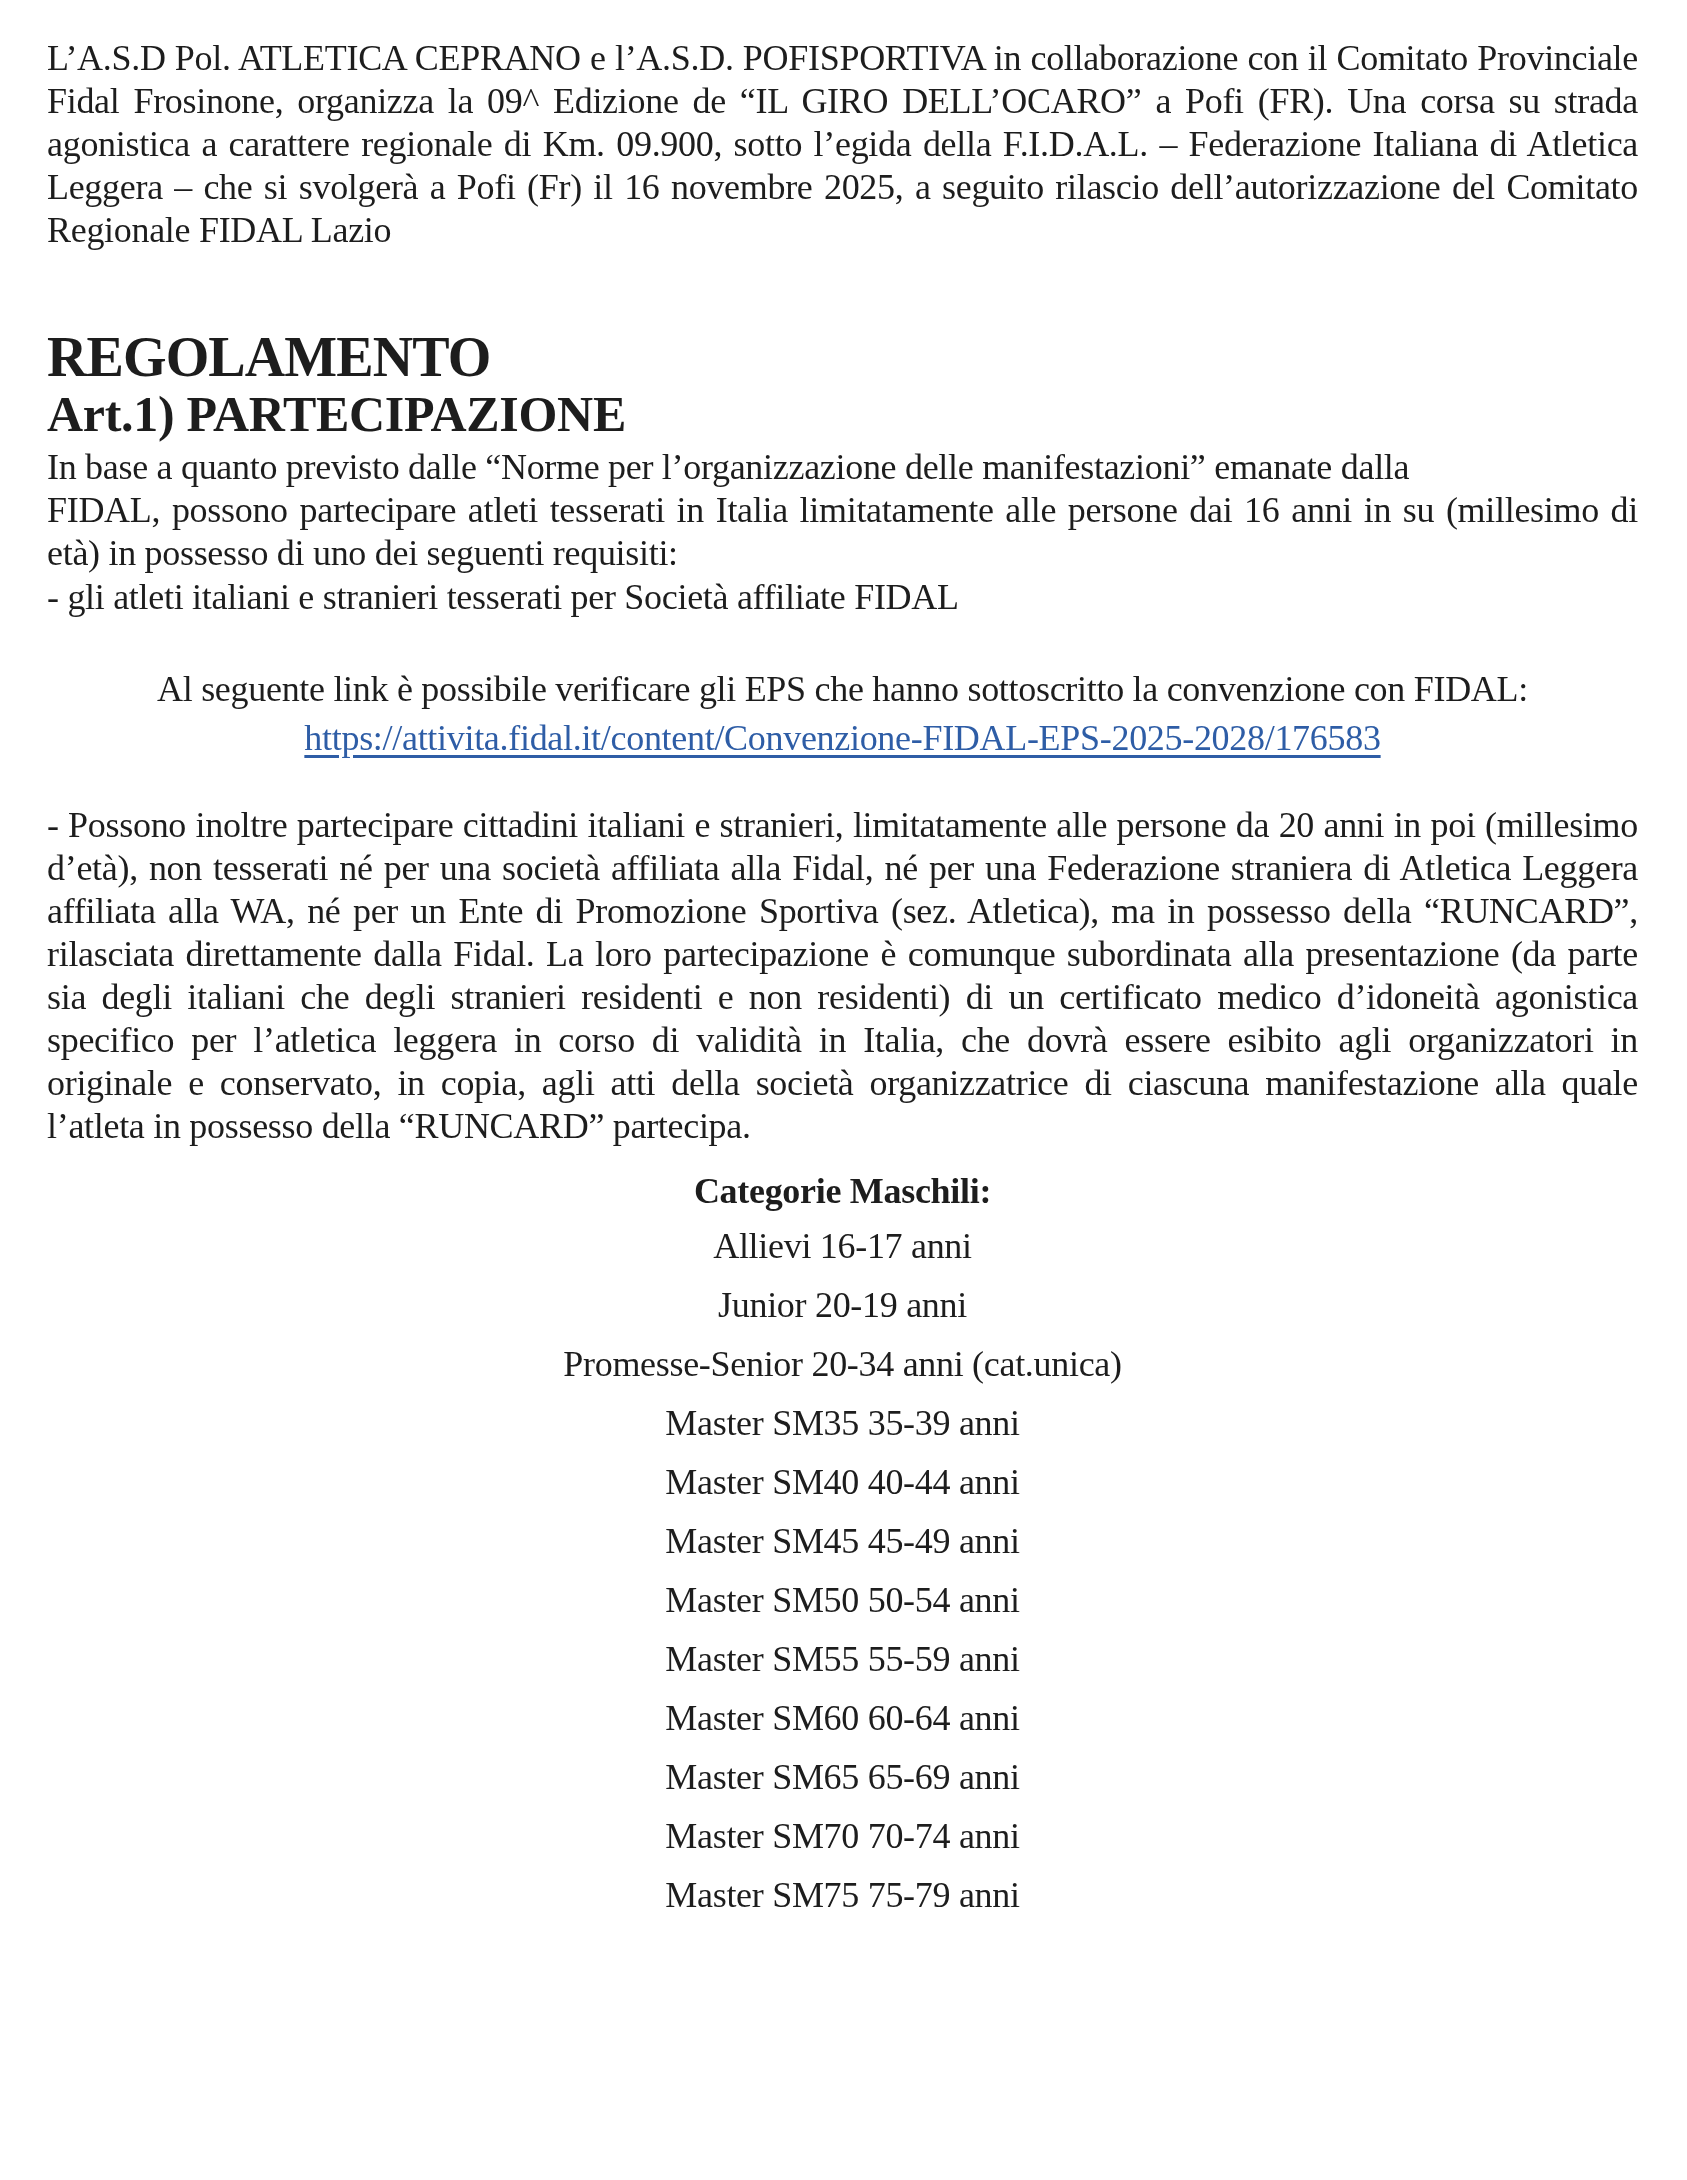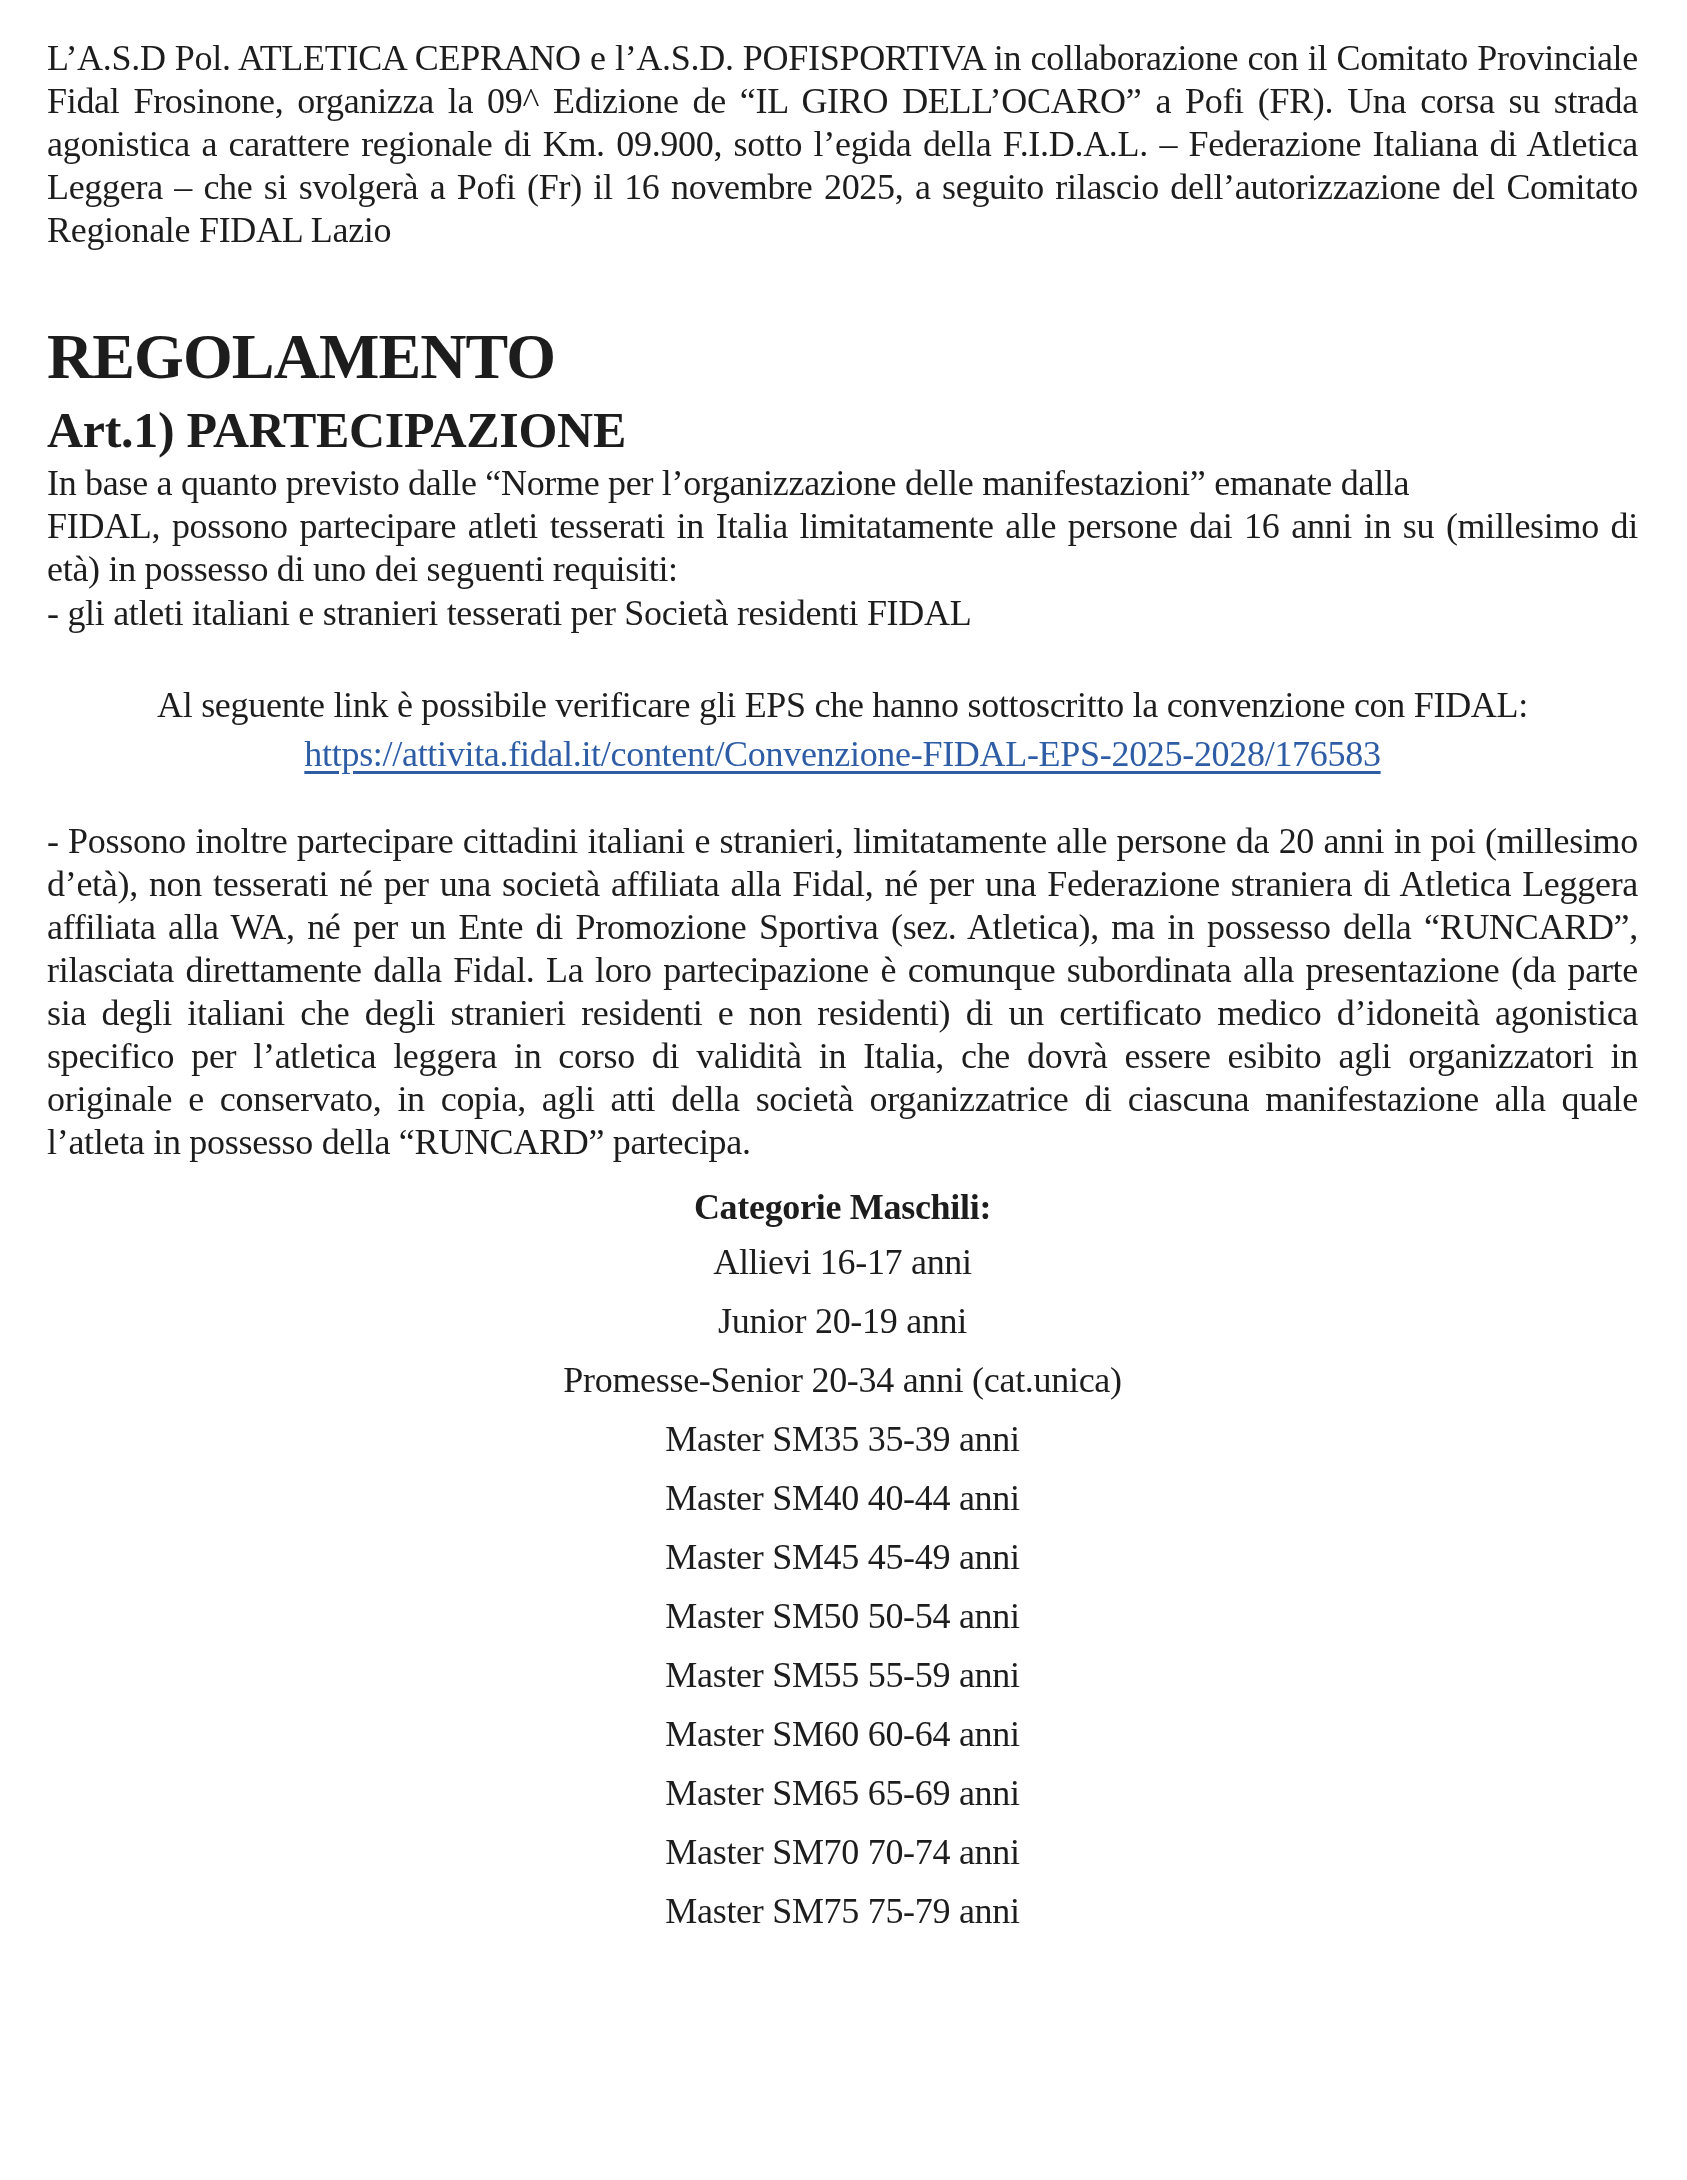--- a/index.html
+++ b/index.html
@@ -14,25 +14,25 @@
     font-size: 36px;
     line-height: 43px;
     letter-spacing: -0.3px;
     padding: 37px 49px 0 47px;
     overflow: hidden;
   }
   p { margin: 0; text-align: center; }
   .justify { text-align: justify; }
   .pre-line { white-space: pre-line; }
   .main-heading {
-    font-size: 64px;
+    font-size: 56px;
     line-height: 66px;
     font-weight: bold;
     letter-spacing: -0.9px;
-    margin: 72px 0 16px 0;
+    margin: 72px 0 0 0;
   }
   .article-heading {
     font-size: 50px;
     line-height: 49px;
     font-weight: bold;
     margin: 0;
   }
   .p-inbase { margin-top: 6.8px; }
   .p-req1 { margin-top: 1.7px; }
   .p-seglink { margin-top: 49px; }
@@ -57,21 +57,21 @@
 
   <p class="justify">L’A.S.D Pol. ATLETICA CEPRANO e l’A.S.D. POFISPORTIVA in collaborazione con il Comitato Provinciale Fidal Frosinone, organizza la 09^ Edizione de “IL GIRO DELL’OCARO” a Pofi (FR). Una corsa su strada agonistica a carattere regionale di Km. 09.900, sotto l’egida della F.I.D.A.L. – Federazione Italiana di Atletica Leggera – che si svolgerà a Pofi (Fr) il 16 novembre 2025, a seguito rilascio dell’autorizzazione del Comitato Regionale FIDAL Lazio</p>
 
   <h1 class="main-heading">REGOLAMENTO</h1>
 
   <h2 class="article-heading">Art.1) PARTECIPAZIONE</h2>
 
   <p class="justify pre-line p-inbase">In base a quanto previsto dalle “Norme per l’organizzazione delle manifestazioni” emanate dalla
 FIDAL, possono partecipare atleti tesserati in Italia limitatamente alle persone dai 16 anni in su (millesimo di età) in possesso di uno dei seguenti requisiti:</p>
 
-  <p class="justify p-req1">- gli atleti italiani e stranieri tesserati per Società residenti FIDAL</p>
+  <p class="justify p-req1">- gli atleti italiani e stranieri tesserati per Società affiliate FIDAL</p>
 
 
   <p class="p-seglink">Al seguente link è possibile verificare gli EPS che hanno sottoscritto la convenzione con FIDAL:</p>
 
   <p class="link-row"><span class="doc-link">https://attivita.fidal.it/content/Convenzione-FIDAL-EPS-2025-2028/176583</span></p>
 
   <p class="justify p-runcard">- Possono inoltre partecipare cittadini italiani e stranieri, limitatamente alle persone da 20 anni in poi (millesimo d’età), non tesserati né per una società affiliata alla Fidal, né per una Federazione straniera di Atletica Leggera affiliata alla WA, né per un Ente di Promozione Sportiva (sez. Atletica), ma in possesso della “RUNCARD”, rilasciata direttamente dalla Fidal. La loro partecipazione è comunque subordinata alla presentazione (da parte sia degli italiani che degli stranieri residenti e non residenti) di un certificato medico d’idoneità agonistica specifico per l’atletica leggera in corso di validità in Italia, che dovrà essere esibito agli organizzatori in originale e conservato, in copia, agli atti della società organizzatrice di ciascuna manifestazione alla quale l’atleta in possesso della “RUNCARD” partecipa.</p>
 
 
   <p class="h-catm">Categorie Maschili:</p>

